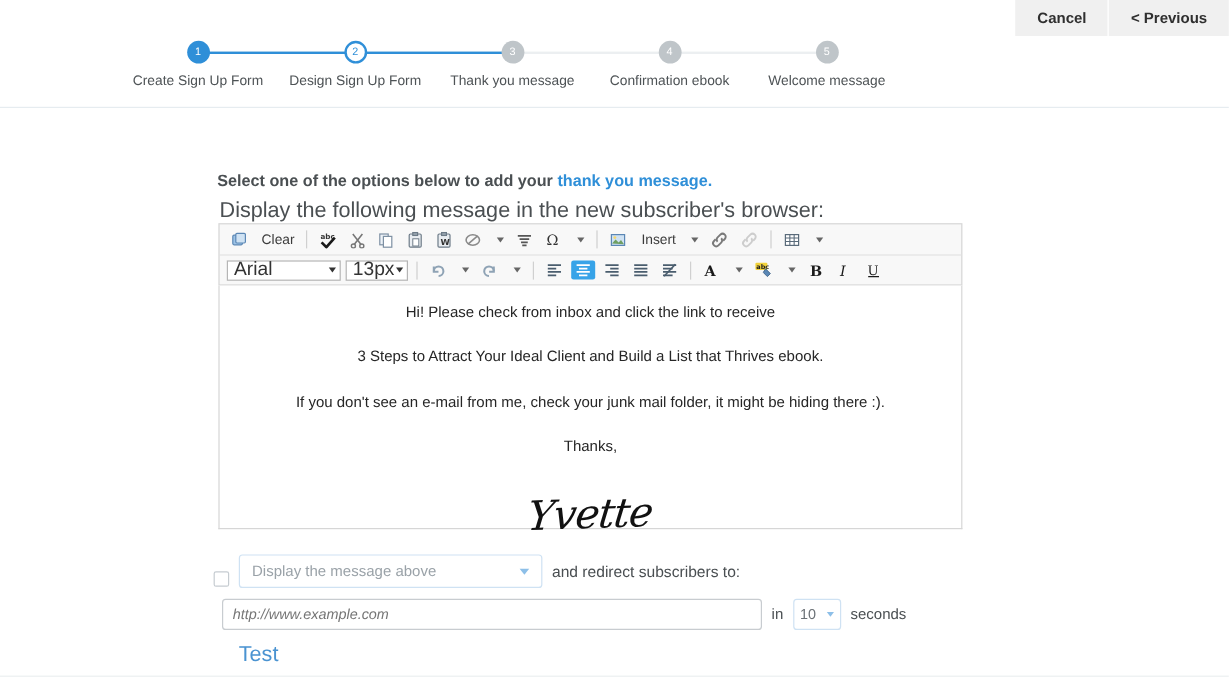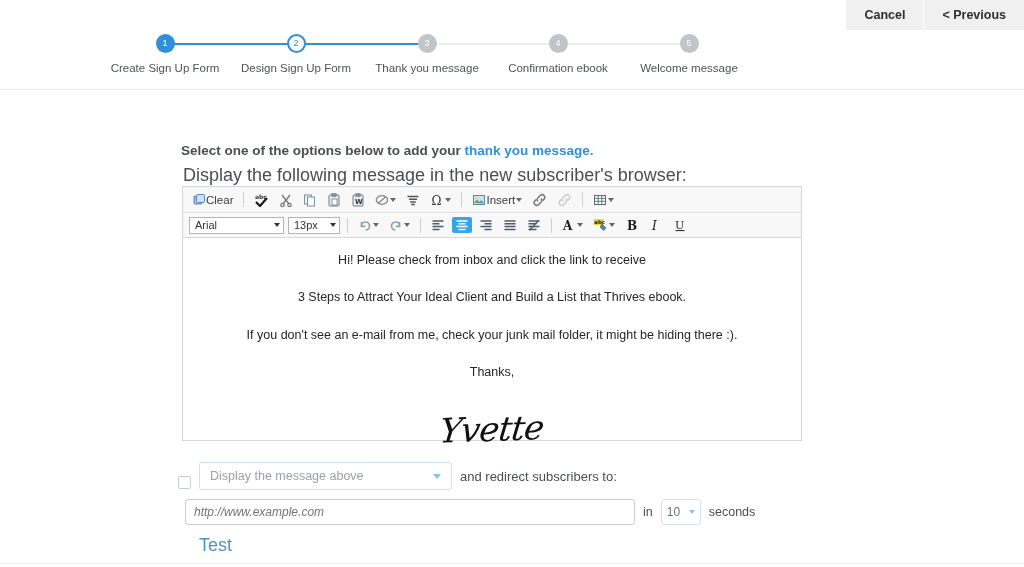--- a/index.html
+++ b/index.html
@@ -114,21 +114,21 @@
   }
   .tb-row {
     display: flex; align-items: center;
     height: 25px;
     padding: 0 6px;
     gap: 4px;
   }
   .tb-row + .tb-row { border-top: 1px solid #e3e3e3; }
   .tb-item {
     display: flex; align-items: center;
-    gap: 0;
+    gap: 12px;
     padding: 1px 3px;
     cursor: pointer;
     color: #3b3b3b;
     font-size: 11.5px;
     white-space: nowrap;
   }
   .tb-item.active { background: #37a3e8; border-radius: 2px; }
   .tb-sep {
     width: 1px; height: 15px;
     background: #d0d0d0;
@@ -139,21 +139,21 @@
     width: 0; height: 0;
     border-left: 3px solid transparent;
     border-right: 3px solid transparent;
     border-top: 4px solid #666;
     margin-left: 1px;
   }
   .tb-select {
     height: 17px;
     border: 1px solid #b5b5b5;
     background: #fff;
-    font-size: 11px;
+    font-size: 16px;
     color: #333;
     display: flex; align-items: center;
     justify-content: space-between;
     padding: 0 3px 0 5px;
     cursor: pointer;
   }
   .tb-select .caret { border-top-color: #333; }
   .sel-font { width: 95px; }
   .sel-size { width: 52px; }
 

